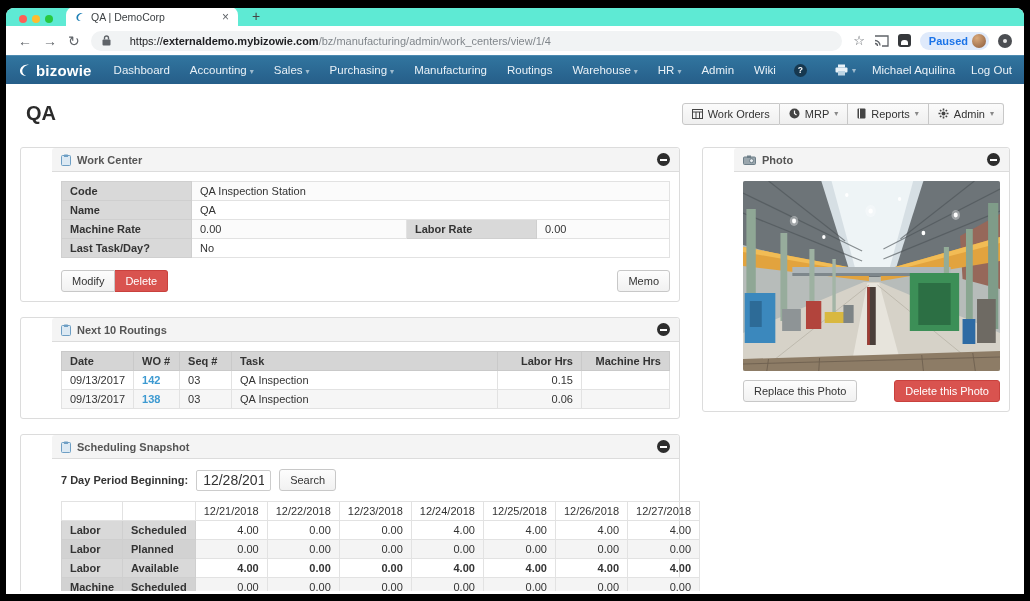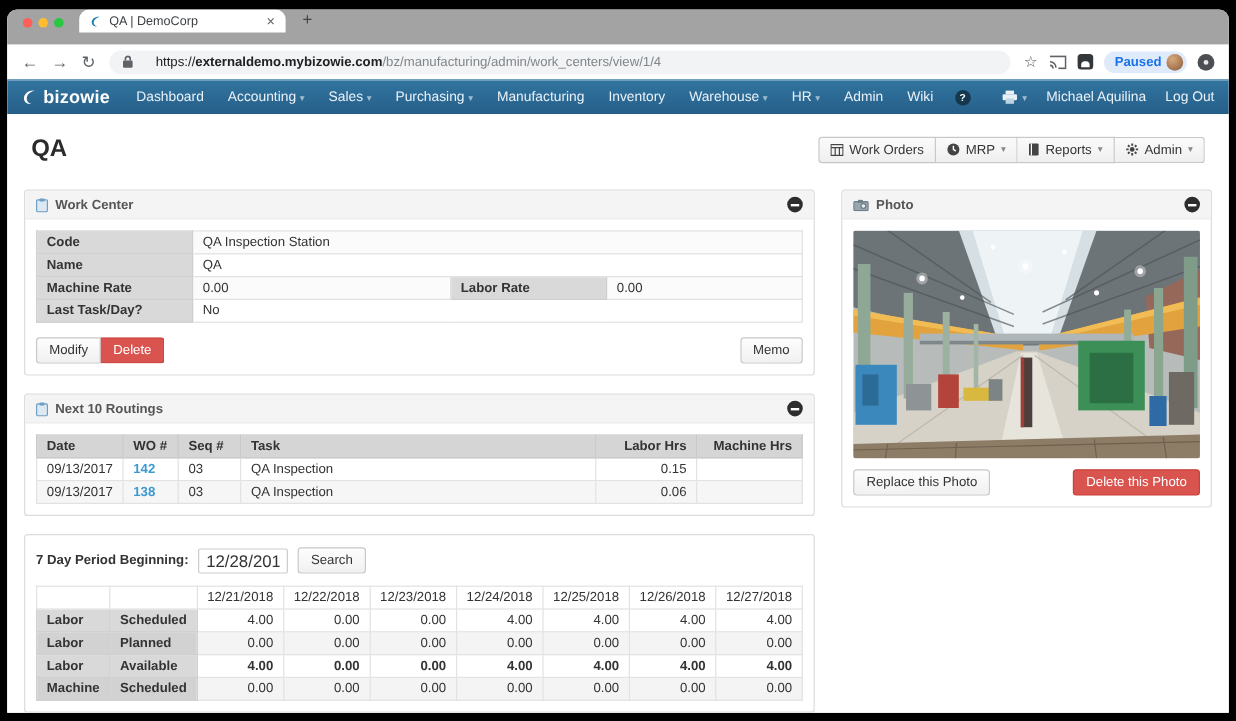--- a/index.html
+++ b/index.html
@@ -1,20 +1,20 @@
 <!DOCTYPE html>
 <html><head>
 <meta charset="utf-8">
 <style>
   * { box-sizing: border-box; margin: 0; padding: 0; }
   html,body { width:1030px; height:601px; background:#000; font-family:"Liberation Sans", sans-serif; overflow:hidden; }
   .window { position:absolute; left:6px; top:8px; width:1018px; height:586px; border-radius:8px 8px 0 0; overflow:hidden; background:#fff; }
 
   
-  .tabstrip { height:29px; background:#a3a3a3; position:relative; display:flex; align-items:flex-start; }
+  .tabstrip { height:18px; background:#5eead4; position:relative; display:flex; align-items:flex-end; }
   .lights { position:absolute; left:13px; top:7px; display:flex; gap:5px; }
   .light { width:8px; height:8px; border-radius:50%; }
   .light.r{background:#ff5f57}.light.y{background:#febc2e}.light.g{background:#28c840}
   .tab { margin-left:60px; width:172px; height:19px; background:#fff; border-radius:8px 8px 0 0; display:flex; align-items:center; gap:6px; padding:0 9px; font-size:10.5px; color:#3c4043; }
   .tab-title { flex:1; white-space:nowrap; overflow:hidden; }
   .tab-close { color:#5f6368; font-size:12px; }
   .newtab { color:#444; font-size:14px; margin-left:14px; padding-bottom:2px; }
 
   
   .toolbar { height:29px; background:#fff; display:flex; align-items:center; padding:0 12px; gap:11px; }
@@ -49,21 +49,21 @@
   .btn-group { display:flex; }
   .pg-btn { display:flex; align-items:center; gap:5px; font-size:11px; color:#333; background:linear-gradient(#fbfbfb,#efefef); border:1px solid #c8c8c8; border-left-width:0; padding:4px 9px; white-space:nowrap; }
   .pg-btn:first-child { border-left-width:1px; border-radius:3px 0 0 3px; }
   .pg-btn:last-child { border-radius:0 3px 3px 0; }
   .pg-btn .caret { color:#888; font-size:8px; }
 
   .columns { display:flex; gap:22px; padding:0 6px; align-items:flex-start; }
   .left-col { width:660px; }
   .right-col { width:320px; }
 
-  .panel { border:1px solid #dcdcdc; border-radius:3px; background:#fff; margin-bottom:15px; }
+  .panel { border:1px solid #dcdcdc; border-radius:3px; background:#fff; margin-bottom:15px;padding-left:31px; }
   .panel-header { background:#f4f4f4; border-bottom:1px solid #dcdcdc; border-radius:3px 3px 0 0; padding:5px 9px; display:flex; align-items:center; gap:6px; font-size:11px; font-weight:bold; color:#555; }
   .collapse-btn { margin-left:auto; width:13px; height:13px; border-radius:50%; background:#2d2d2d; position:relative; }
   .collapse-btn::after { content:""; position:absolute; left:3px; top:5.5px; width:7px; height:2px; background:#fff; }
   .panel-body { padding:9px; }
 
   table { border-collapse:collapse; width:100%; font-size:11px; color:#333; }
   td,th { border:1px solid #e2e2e2; padding:3px 8px; height:19px; text-align:left; font-weight:normal; }
   .lbl { background:#d9d9d9; font-weight:bold; border-color:#cfcfcf; width:130px; }
   .wc-table tr:nth-child(odd) td.val { background:#fbfbfb; }
   .wc-val-mid { width:215px; }
@@ -148,21 +148,21 @@
           <path d="M11,1.5 C6,1 2,4 2,8 C2,11.2 5,13 8.3,12.7 C5.4,12 4.2,10 4.3,7.8 C4.5,4.8 7.4,2.4 11,1.5 Z" fill="#ffffff"></path>
         </svg>
       <span>bizowie</span>
     </span>
     <span style="display:flex;align-items:center;">
         <span class="nav-item">Dashboard</span>
         <span class="nav-item">Accounting<span class="caret">▾</span></span>
         <span class="nav-item">Sales<span class="caret">▾</span></span>
         <span class="nav-item">Purchasing<span class="caret">▾</span></span>
         <span class="nav-item">Manufacturing</span>
-        <span class="nav-item">Inventory</span>
+        <span class="nav-item">Routings</span>
         <span class="nav-item">Warehouse<span class="caret">▾</span></span>
         <span class="nav-item">HR<span class="caret">▾</span></span>
         <span class="nav-item">Admin</span>
         <span class="nav-item">Wiki</span>
       </span>
     <span class="help-circle">?</span>
     <span class="nav-right">
       <span class="printer-group">
         <svg class="icon-svg" width="13" height="12" viewBox="0 0 13 12">
             <rect x="3" y="0.5" width="7" height="3" fill="#e9f1f7"></rect>
@@ -307,20 +307,28 @@
                     <td>QA Inspection</td>
                     <td class="num">0.06</td>
                     <td class="num"></td>
                   </tr>
                 </tbody>
             </table>
           </div>
         </div>
 
         <div class="panel" style="margin-bottom:0;">
+          <div class="panel-header">
+            <svg class="icon-svg" width="10" height="12" viewBox="0 0 10 12">
+                <rect x="0.5" y="1.5" width="9" height="10" rx="1" fill="#dce9f3" stroke="#6d9ec4"></rect>
+                <rect x="3" y="0.5" width="4" height="2.5" rx="0.5" fill="#6d9ec4"></rect>
+              </svg>
+            <span>Scheduling Snapshot</span>
+            <span class="collapse-btn"></span>
+          </div>
           <div class="filter-row">
             <span>7 Day Period Beginning:</span>
             <input class="filter-input" value="12/28/2018" style="">
             <button class="btn">Search</button>
           </div>
           <div class="panel-body" style="padding-top:0;">
             <table class="sched-table">
               <thead>
                   <tr>
                     <th class="blank"></th>

